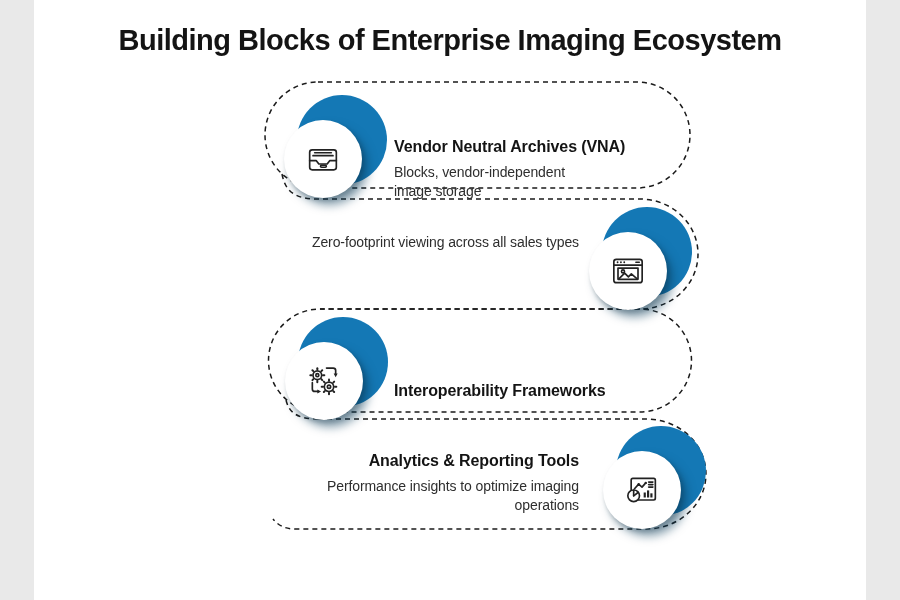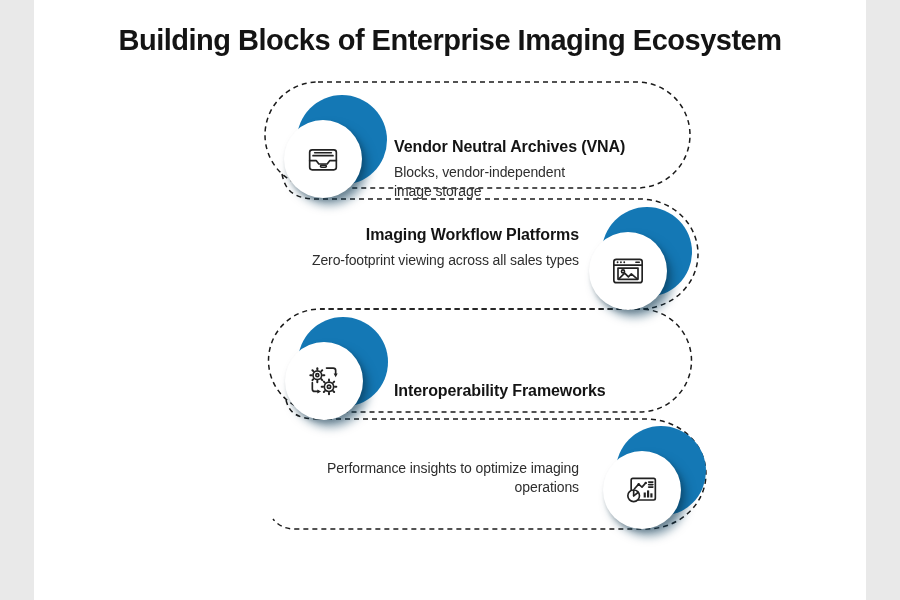--- a/index.html
+++ b/index.html
@@ -99,21 +99,20 @@
         <circle class="icon-fill" cx="15.5" cy="13.5" r="1.1"></circle>
         <circle class="icon-fill" cx="19.5" cy="13.5" r="1.1"></circle>
         <path class="icon-stroke" d="M33.5 13.5 H37.5"></path>
         <rect class="icon-stroke" x="12" y="20.5" width="24" height="13.5"></rect>
         <circle class="icon-stroke" cx="18" cy="24.5" r="1.8"></circle>
         <path class="icon-stroke" d="M13 33.5 L20 26.5 L24.5 31 L28 27.5 L35 33.5"></path>
       </svg>
     </div>
   </div>
   <div class="item-text align-right" style="left:205px;top:226px;width:340px;">
-    <div class="title">Imaging Workflow Platforms</div>
     <div class="desc">Zero-footprint viewing across all sales types</div>
   </div>
 
   <div class="badge" style="left:254px;top:317px;">
     <div class="blue-circle"></div>
     <div class="white-circle">
       <svg width="40" height="40" viewBox="0 0 48 48">
 
         <circle class="icon-stroke" cx="16" cy="17" r="5.2"></circle>
         <circle class="icon-stroke" cx="16" cy="17" r="1.8"></circle>
@@ -166,17 +165,18 @@
         <rect class="icon-fill" x="26" y="27" width="2.6" height="6"></rect>
         <rect class="icon-fill" x="30" y="24.5" width="2.6" height="8.5"></rect>
         <rect class="icon-fill" x="34" y="28" width="2.6" height="5"></rect>
         <circle cx="14" cy="31" r="7" fill="#fff" stroke="#222" stroke-width="2"></circle>
         <path class="icon-stroke" d="M14 31 V24.2"></path>
         <path class="icon-stroke" d="M14 31 L19.2 27"></path>
       </svg>
     </div>
   </div>
   <div class="item-text align-right" style="left:245px;top:452px;width:300px;">
+    <div class="title">Analytics &amp; Reporting Tools</div>
     <div class="desc">Performance insights to optimize imaging operations</div>
   </div>
 
 
 </div>
 
 </body></html>

